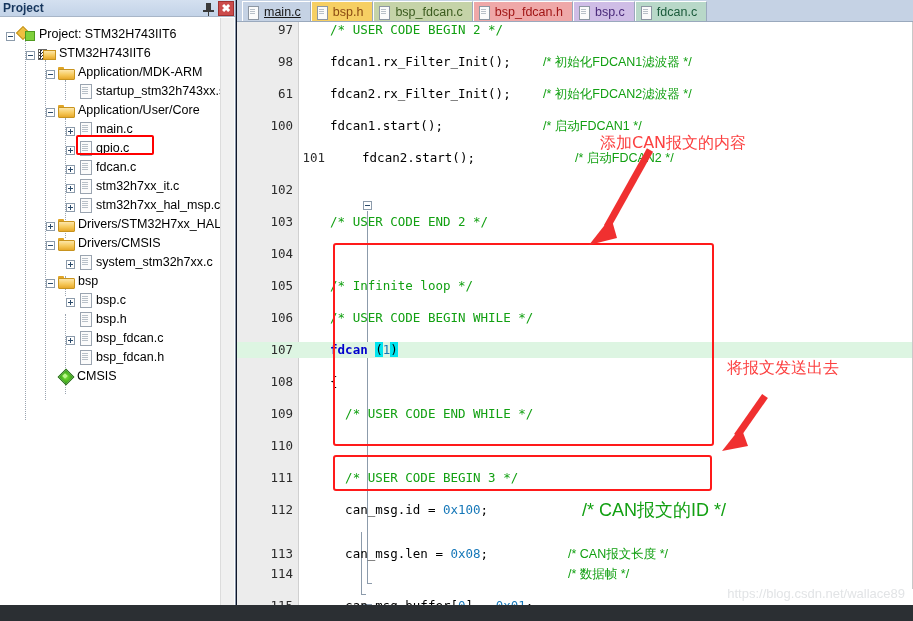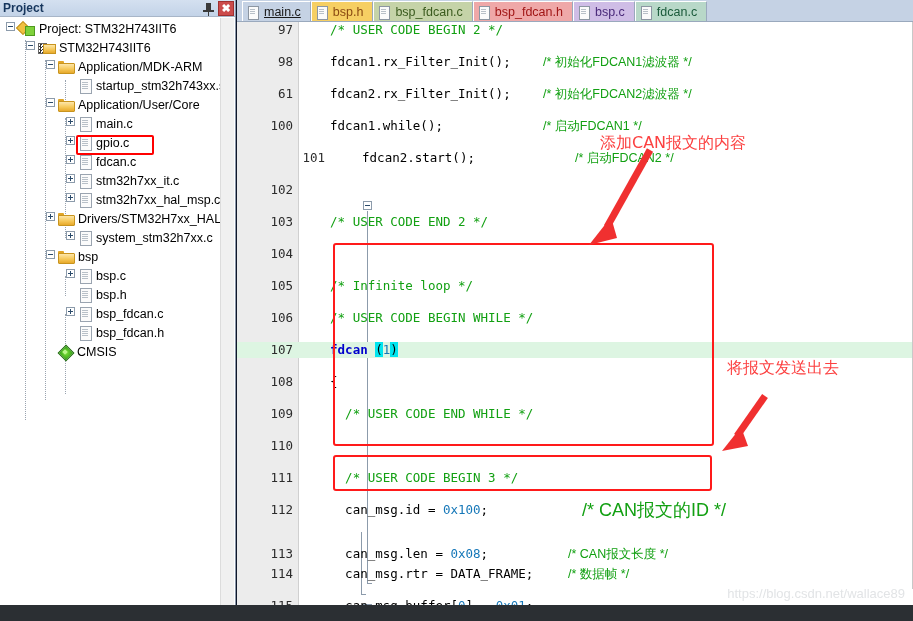--- a/index.html
+++ b/index.html
@@ -89,21 +89,21 @@
   #tree {
     position: absolute;
     top: 18px; left: 0;
     right: 15px; bottom: 0;
     background: #ffffff;
     padding-top: 4px;
     overflow: hidden;
   }
   .tnode {
     display: flex;
-    align-items: flex-start;
+    align-items: flex-end;
     height: 19px;
     white-space: nowrap;
     position: relative;
   }
   .tnode .lbl {
     font-size: 12.5px;
     color: #000000;
     font-family: "Liberation Sans", sans-serif;
     padding-left: 4px;
   }
@@ -543,20 +543,26 @@
             <span class="spacer" style="width: 66px;"></span>
             <span class="expander plus"></span>
             <span class="ico-file"></span>
             <span class="lbl">stm32h7xx_hal_msp.c</span>
           </div>
           <div class="tnode">
             <span class="spacer" style="width: 46px;"></span>
             <span class="expander plus"></span>
             <span class="ico-folder"></span>
             <span class="lbl">Drivers/STM32H7xx_HAL_Dri</span>
+          </div>
+          <div class="tnode">
+            <span class="spacer" style="width: 46px;"></span>
+            <span class="expander"></span>
+            <span class="ico-folder"></span>
+            <span class="lbl">Drivers/CMSIS</span>
           </div>
           <div class="tnode">
             <span class="spacer" style="width: 66px;"></span>
             <span class="expander plus"></span>
             <span class="ico-file"></span>
             <span class="lbl">system_stm32h7xx.c</span>
           </div>
           <div class="tnode">
             <span class="spacer" style="width: 46px;"></span>
             <span class="expander"></span>
@@ -636,35 +642,35 @@
         <div class="foldline" style="top:189px; height:372px;"></div>
         <div class="foldend" style="top:561px;"></div>
         <div class="foldline" style="left:62px; top:510px; height:62px;"></div>
         <div class="foldend" style="left:62px; top:572px;"></div>
         <div class="foldbox" style="top:582px;"></div>
       </div>
       <div id="code-lines">
           <div class="cl" style="top: 0px;"><span class="ln">97</span><span class="src"><span class="cm">  /* USER CODE BEGIN 2 */</span></span></div>
           <div class="cl" style="top: 16px;"><span class="ln">98</span><span class="src">  fdcan1.rx_Filter_Init();</span><span class="cmz" style="position: absolute; top: 0px; left: 306px; font-size: 12.5px;">/* 初始化FDCAN1滤波器 */</span></div>
           <div class="cl" style="top: 32px;"><span class="ln">61</span><span class="src">  fdcan2.rx_Filter_Init();</span><span class="cmz" style="position: absolute; top: 0px; left: 306px; font-size: 12.5px;">/* 初始化FDCAN2滤波器 */</span></div>
-          <div class="cl" style="top: 48px;"><span class="ln">100</span><span class="src">  fdcan1.while();</span><span class="cmz" style="position: absolute; top: 0px; left: 306px; font-size: 12.5px;">/* 启动FDCAN1 */</span></div>
+          <div class="cl" style="top: 48px;"><span class="ln">100</span><span class="src">  fdcan1.start();</span><span class="cmz" style="position: absolute; top: 0px; left: 306px; font-size: 12.5px;">/* 启动FDCAN1 */</span></div>
           <div class="cl" style="top: 64px; margin-left: 32px;"><span class="ln">101</span><span class="src">  fdcan2.start();</span><span class="cmz" style="position: absolute; top: 0px; left: 306px; font-size: 12.5px;">/* 启动FDCAN2 */</span></div>
           <div class="cl" style="top: 80px;"><span class="ln">102</span><span class="src"></span></div>
           <div class="cl" style="top: 96px;"><span class="ln">103</span><span class="src"><span class="cm">  /* USER CODE END 2 */</span></span></div>
           <div class="cl" style="top: 112px;"><span class="ln">104</span><span class="src"></span></div>
           <div class="cl" style="top: 128px; padding-left: 30px;"><span class="ln">105</span><span class="src"><span class="cm">  /* Infinite loop */</span></span></div>
           <div class="cl" style="top: 144px;"><span class="ln">106</span><span class="src"><span class="cm">  /* USER CODE BEGIN WHILE */</span></span></div>
           <div class="cl hl" style="top: 160px;"><span class="ln">107</span><span class="src">  <span class="kw">fdcan</span> <span class="sel-paren">(</span><span class="num">1</span><span class="sel-paren">)</span></span></div>
           <div class="cl" style="top: 176px;"><span class="ln">108</span><span class="src">  {</span></div>
           <div class="cl" style="top: 192px;"><span class="ln">109</span><span class="src"><span class="cm">    /* USER CODE END WHILE */</span></span></div>
           <div class="cl" style="top: 208px;"><span class="ln">110</span><span class="src"></span></div>
           <div class="cl" style="top: 224px;"><span class="ln">111</span><span class="src"><span class="cm">    /* USER CODE BEGIN 3 */</span></span></div>
           <div class="cl" style="top: 240px;"><span class="ln">112</span><span class="src">    can_msg.id = <span class="num">0x100</span>;</span><span class="cmz" style="position: absolute; top: 0px; left: 345px; font-size: 18px;">/* CAN报文的ID */</span></div>
           <div class="cl" style="top: 268px;"><span class="ln">113</span><span class="src">    can_msg.len = <span class="num">0x08</span>;</span><span class="cmz" style="position: absolute; top: 0px; left: 331px; font-size: 12.5px;">/* CAN报文长度 */</span></div>
-          <div class="cl" style="top: 272px;"><span class="ln">114</span><span class="src">    can_msg.rtr = DATA_FRAME;</span><span class="cmz" style="position: absolute; top: 0px; left: 331px; font-size: 12.5px;">/* 数据帧 */</span></div>
+          <div class="cl" style="top: 272px;"><span class="ln">114</span><span class="cmz" style="position: absolute; top: 0px; left: 331px; font-size: 12.5px;">/* 数据帧 */</span></div>
           <div class="cl" style="top: 288px;"><span class="ln">115</span><span class="src">    can_msg.buffer[<span class="num">0</span>] = <span class="num">0x01</span>;</span></div>
         </div>
     </div>
 
     <div id="editor-rightline"></div>
   </div>
 
   <div class="redbox" style="left:333px; top:243px; width:381px; height:203px;"></div>
   <div class="redbox" style="left:333px; top:455px; width:379px; height:36px;"></div>
 

